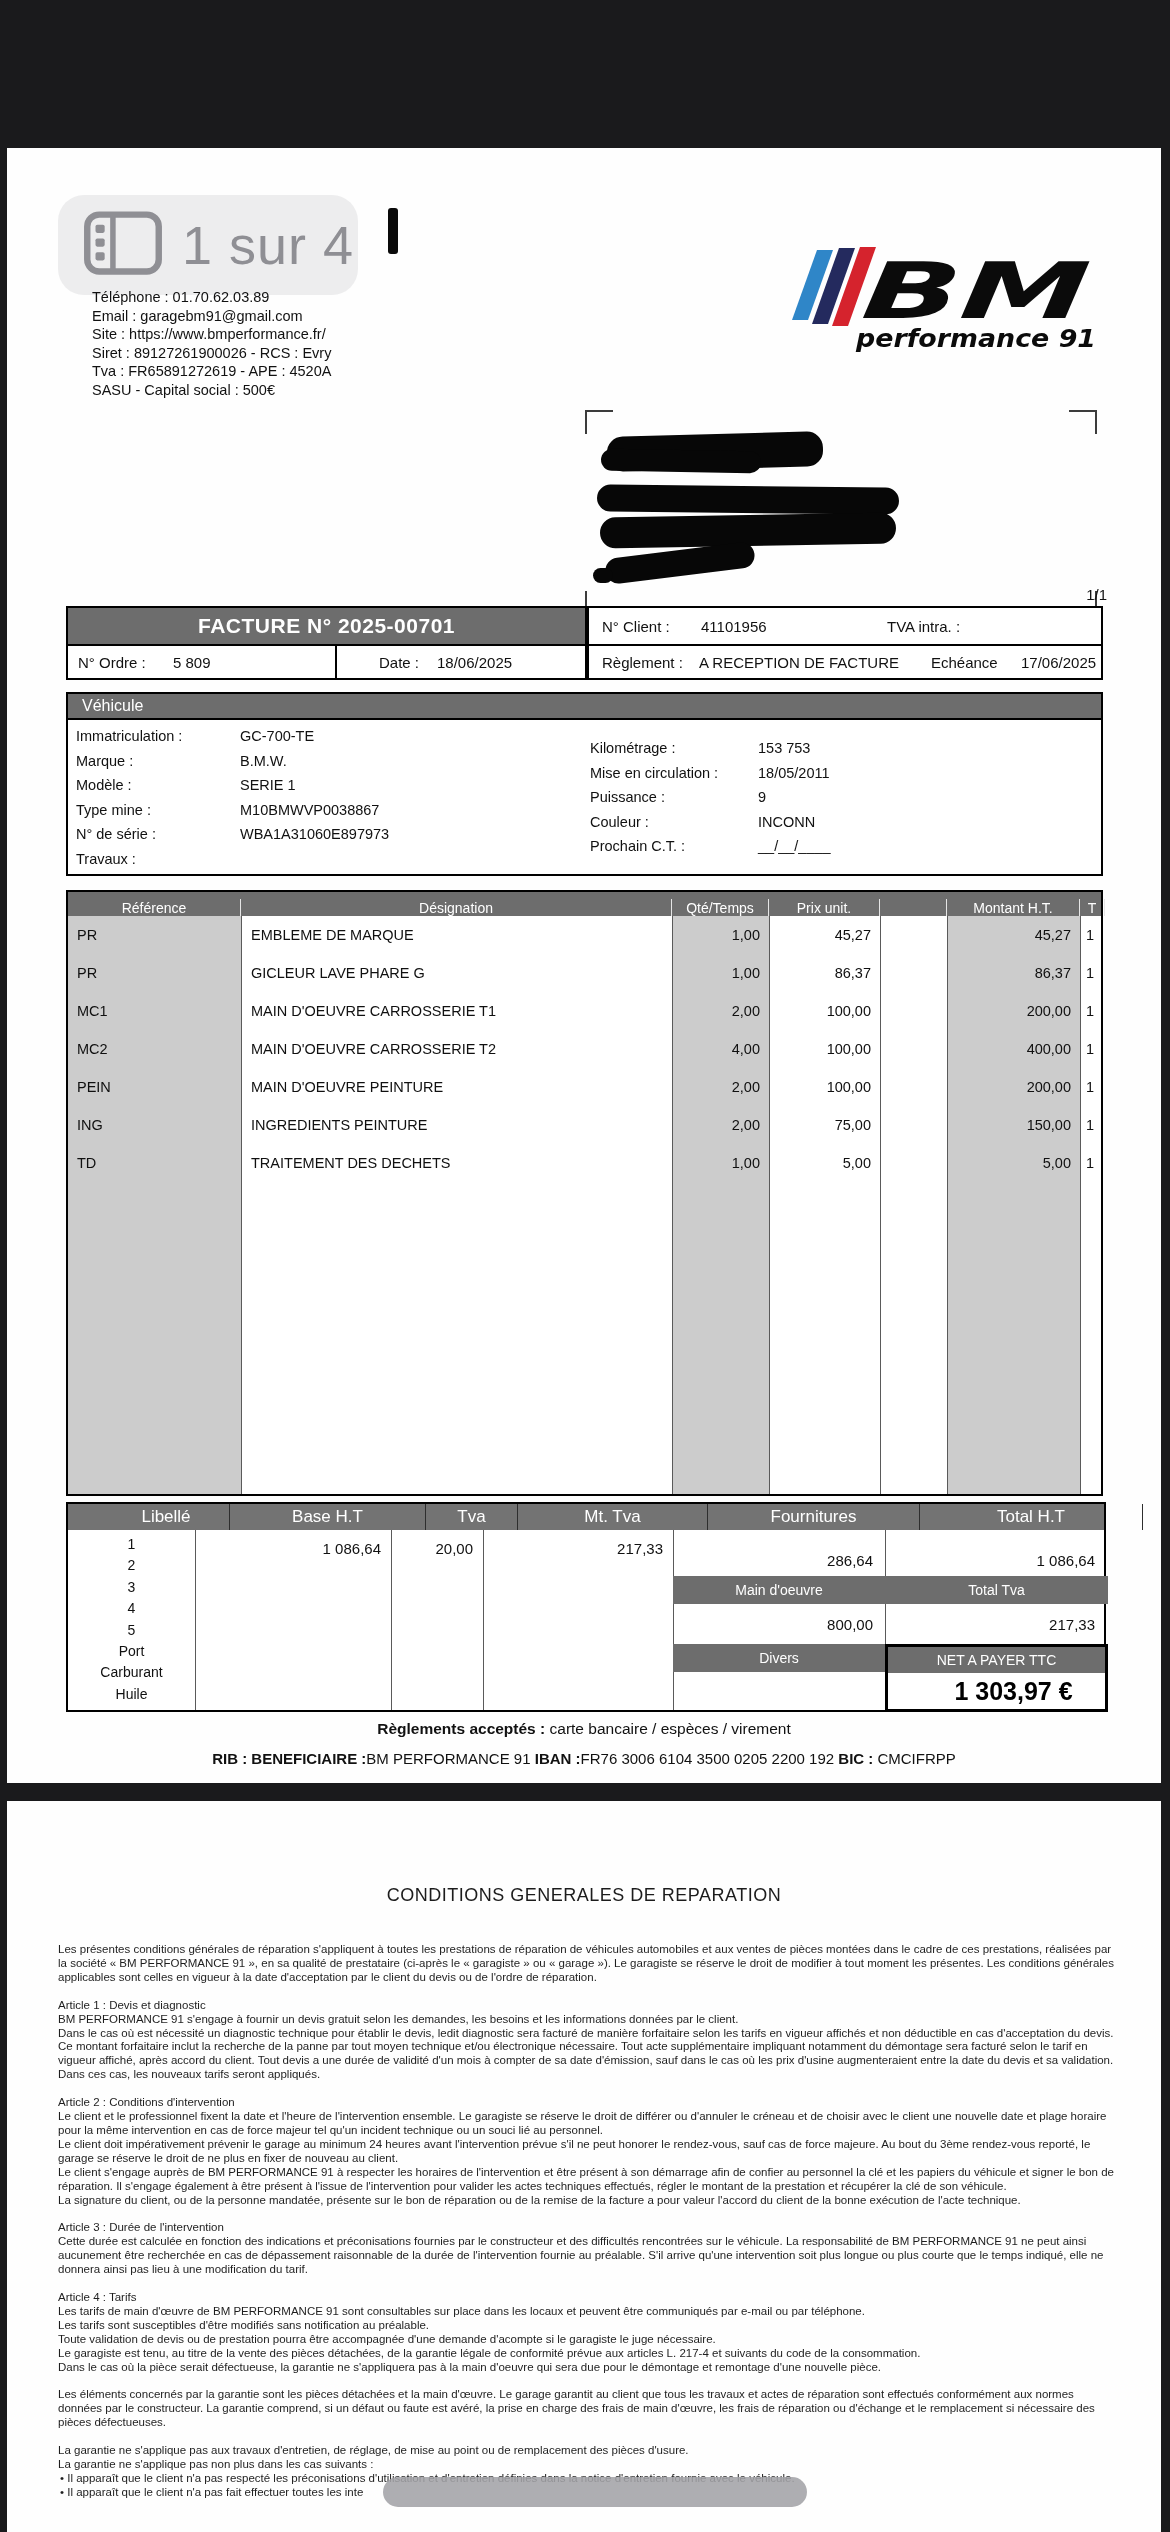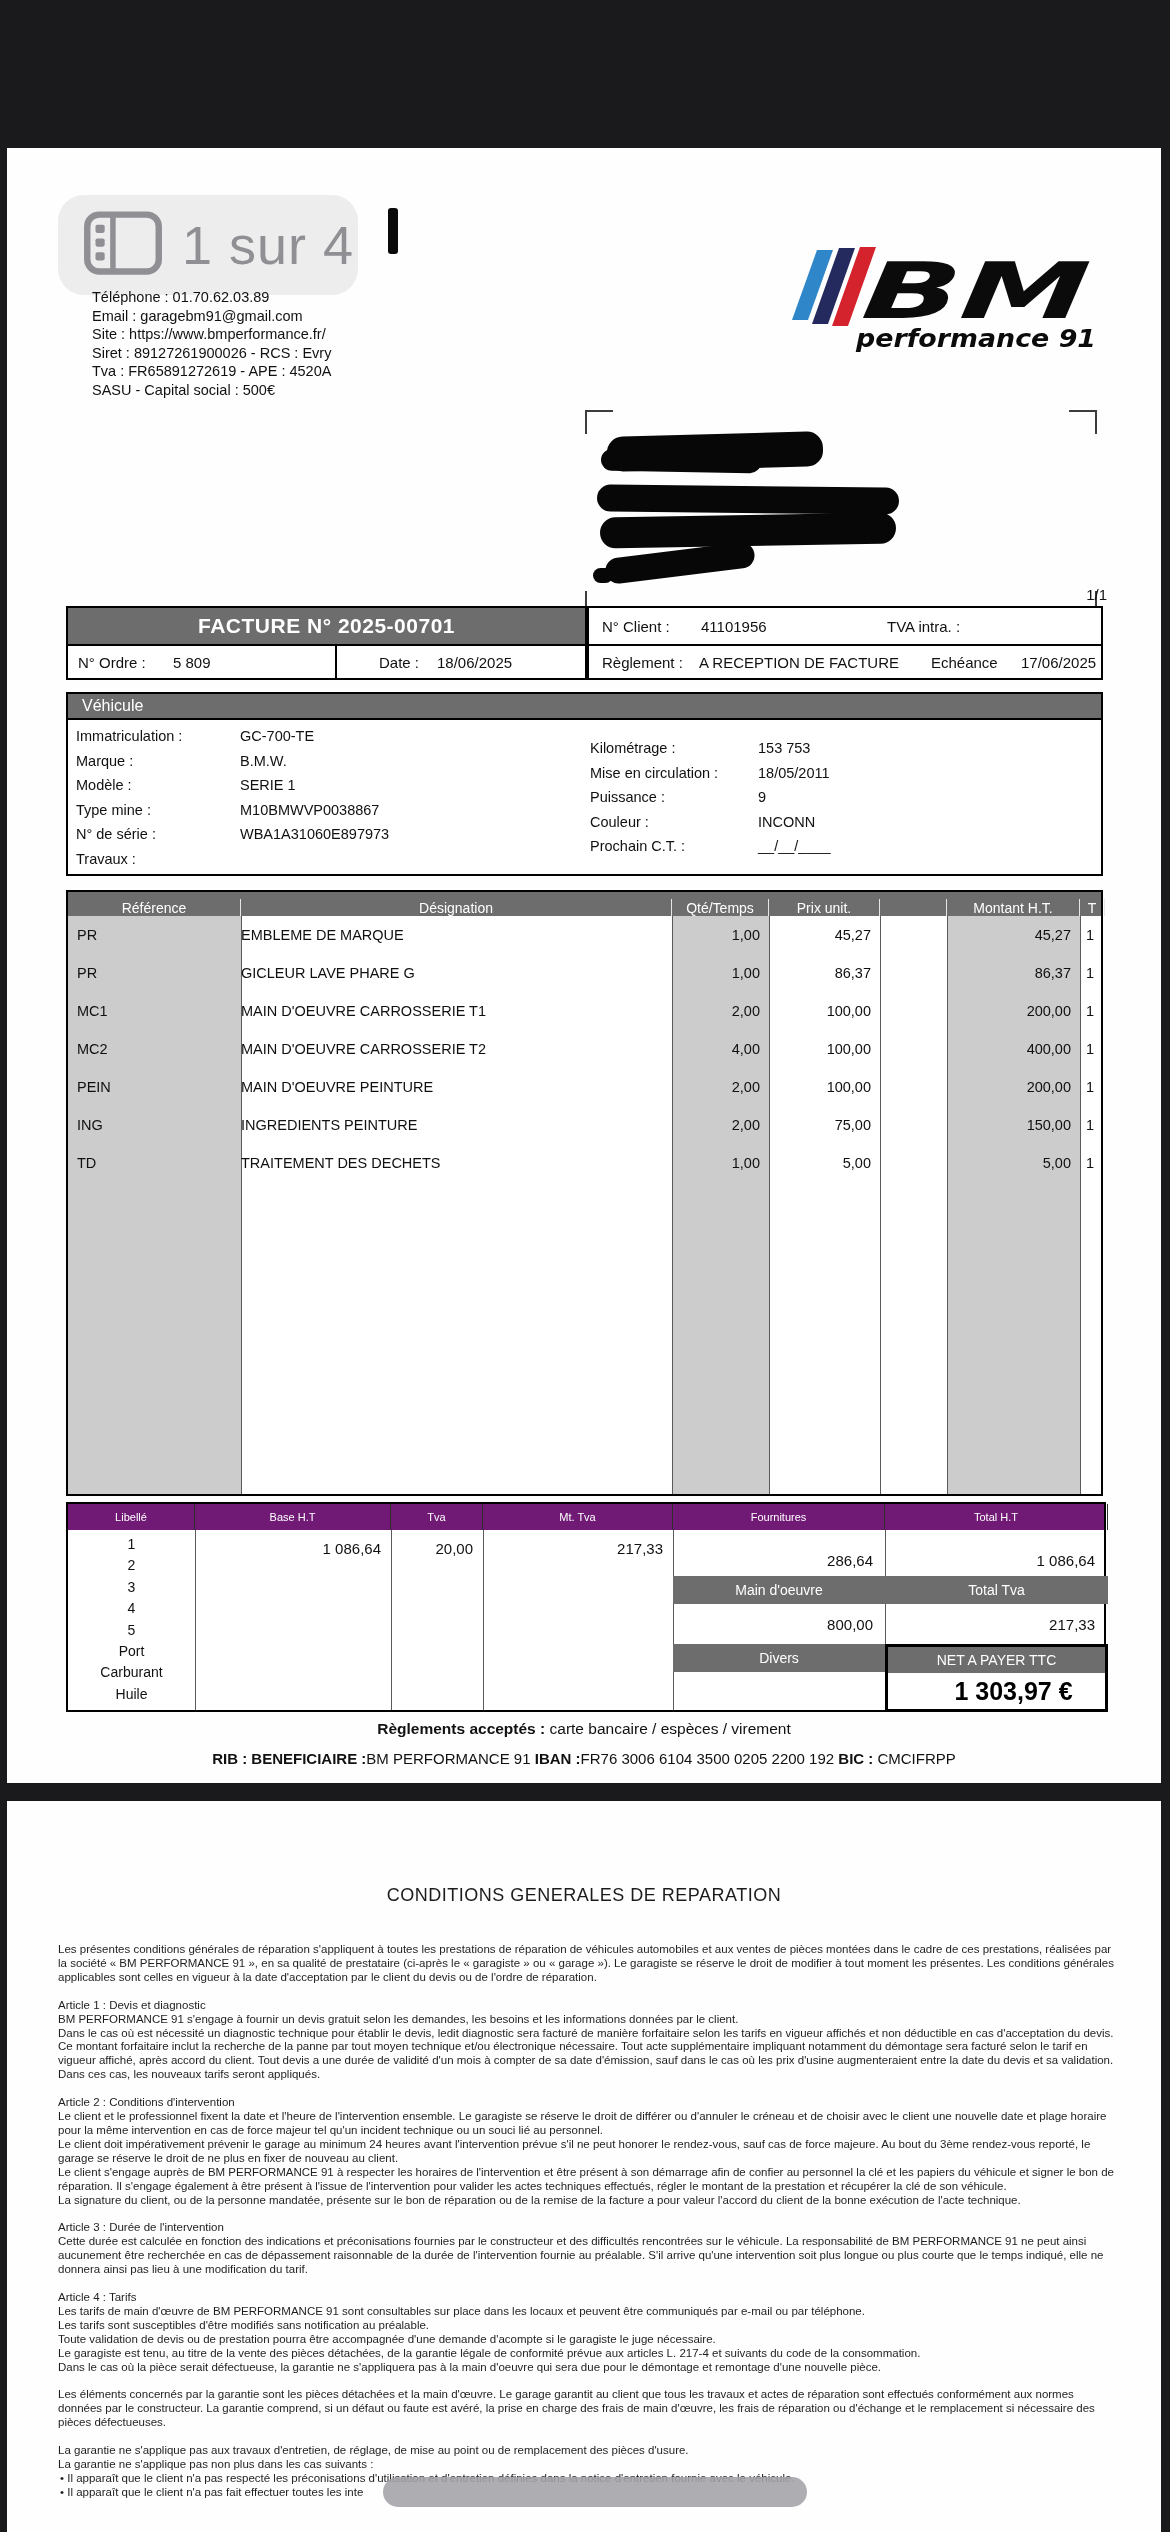--- a/index.html
+++ b/index.html
@@ -51,27 +51,27 @@
   
   .items-header{display:grid;grid-template-columns:173px 431px 97px 111px 67px 133px 25px;
         background:#6d6d6d;color:#fff;font-size:14px;box-sizing:border-box;border:2px solid #000;}
   .items-header span{display:flex;align-items:center;justify-content:center;border-right:1px solid #e5e5e5;margin-top:7px;}
   .items-body{box-sizing:border-box;border:2px solid #000;border-top:none;background:#fff;}
   .stripe{position:absolute;top:0;bottom:0;background:#cccccc;}
   .colline{position:absolute;top:0;bottom:0;width:1px;background:#5a5a5a;}
   .item-row{position:relative;display:grid;grid-template-columns:173px 431px 97px 111px 67px 133px 25px;
             height:38px;font-size:14.5px;color:#101010;align-items:center;}
   .item-row .ref{padding-left:9px;}
-  .item-row .des{}
+  .item-row .des{padding-left:10px;}
   .item-row .num{text-align:right;padding-right:9px;}
   .item-row .tv{padding-left:6px;}
 
   
   .tot-header{display:grid;grid-template-columns:127px 196px 92px 190px 212px 223px;
-        background:#701a75;color:#fff;font-size:11px;box-sizing:border-box;border:2px solid #000;}
+        background:#737373;color:#fff;font-size:17px;box-sizing:border-box;border:2px solid #000;padding-left:35px;}
   .tot-header span{display:flex;align-items:center;justify-content:center;border-right:1px solid #2e2e2e;}
   .tot-body{box-sizing:border-box;border:2px solid #000;border-top:none;background:#fff;}
   .libelle{position:absolute;left:0;top:4px;width:127px;text-align:center;
            font-size:14px;line-height:21.4px;color:#111;}
   .tot-val{position:absolute;font-size:15px;color:#111;text-align:right;}
   .graybar{position:absolute;background:#6d6d6d;color:#fff;font-size:14px;
            display:flex;align-items:center;justify-content:center;}
   .netbox{position:absolute;box-sizing:border-box;border:3px solid #000;background:#fff;}
   .netval{position:absolute;font-weight:bold;font-size:25px;color:#000;text-align:center;}
 

